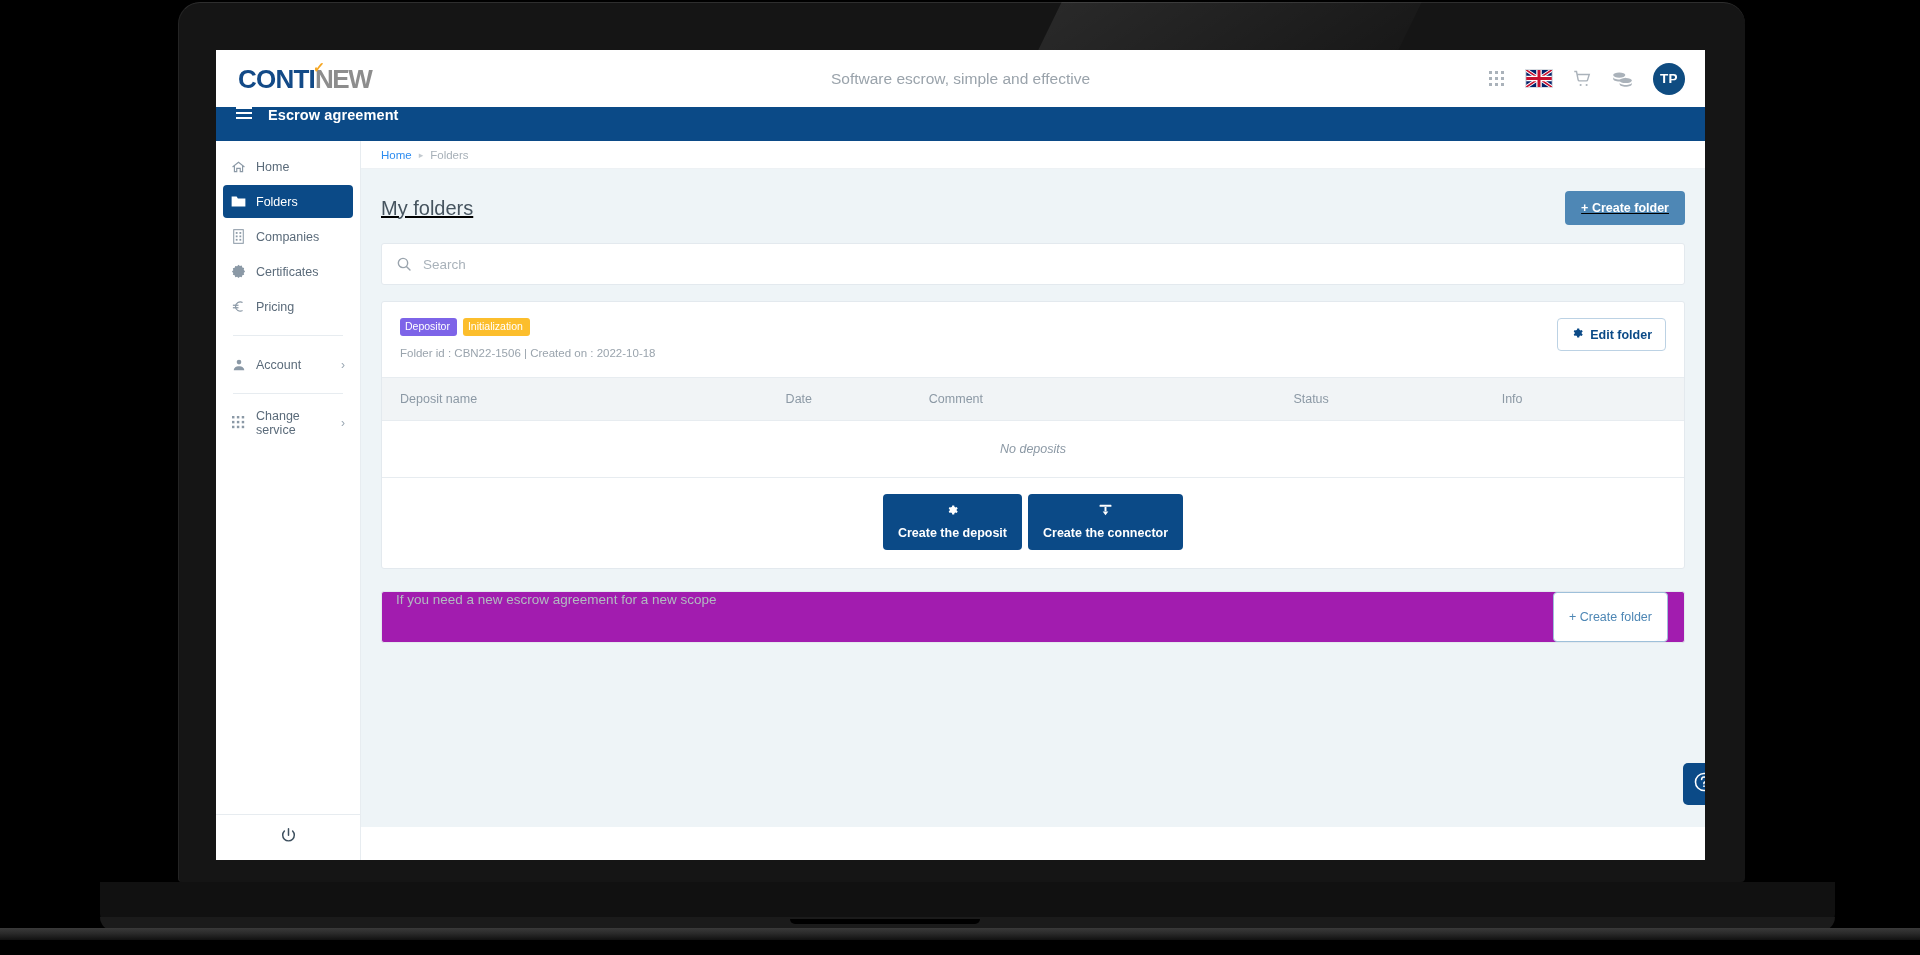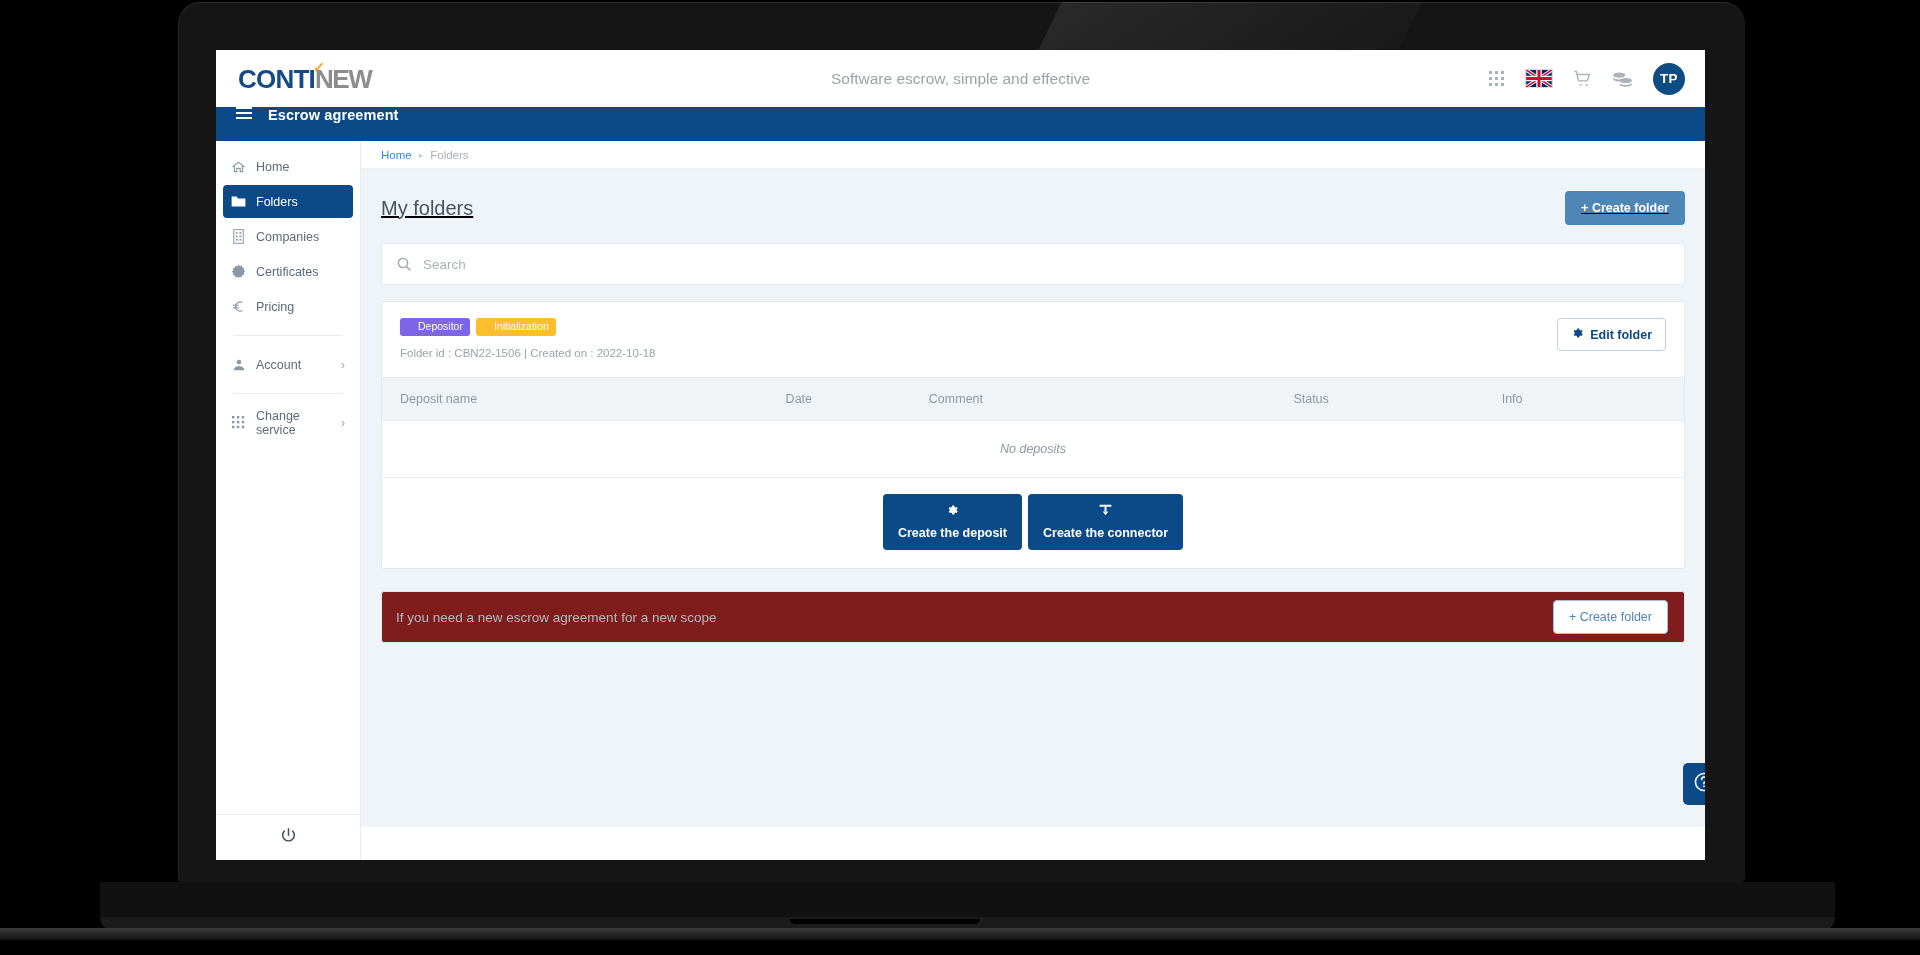--- a/index.html
+++ b/index.html
@@ -181,42 +181,42 @@
   }
   .search-input::placeholder { color: #a9b2ba; }
 
   .card { background: #fff; border: 1px solid #e3e9ee; border-radius: 3px; margin-bottom: 22px; }
   .card-head { display: flex; align-items: flex-start; padding: 16px 18px 15px 18px; }
   .folder-title { display: flex; align-items: center; gap: 9px; margin-bottom: 7px; }
   .folder-name { font-size: 16px; color: #46545f; }
   .badges { display: flex; gap: 6px; margin-bottom: 9px; }
   .badge {
     font-size: 10.5px; color: #fff; border-radius: 3px;
-    padding: 3px 7px 4px 18px; line-height: 1; font-weight: normal;
+    padding: 3px 7px 4px 5px; line-height: 1; font-weight: normal;
   }
   .badge-depositor { background: #7d64e8; }
   .badge-init { background: #fcbe2c; }
   .meta { font-size: 11.5px; color: #9aa4ad; line-height: 1.55; }
 
   table.deposits { width: 100%; border-collapse: collapse; }
   table.deposits thead th {
     background: #f1f4f6; color: #8c99a5; font-size: 12.5px; font-weight: normal;
     text-align: left; padding: 14px 0 14px 0; border-top: 1px solid #e7ecf0;
     border-bottom: 1px solid #e7ecf0;
   }
   table.deposits thead th:first-child { padding-left: 18px; }
   .empty-row td {
     text-align: center; color: #8c99a5; font-size: 12.5px; font-style: italic;
     padding: 21px 0; border-bottom: 1px solid #e7ecf0;
   }
   .card-actions { display: flex; justify-content: center; gap: 6px; padding: 16px 0 18px 0; }
 
   .cta-card {
-    background: #7f1d1d; border: 1px solid #e3e9ee; border-radius: 3px;
-    height: 52px; display: flex; align-items: center; padding: 0 16px 0 14px;
+    background: #a21caf; border: 1px solid #e3e9ee; border-radius: 3px;
+    height: 52px; display: flex; padding: 0 16px 0 14px;
   }
   .cta-text { font-size: 13.5px; color: #b2bac1; }
 
   .help-fab {
     position: absolute; right: -20px; bottom: 22px;
     width: 42px; height: 42px; background: #0b4a87;
     border-radius: 5px; display: flex; align-items: center; justify-content: center;
     color: #fff; cursor: pointer;
   }
   .white-strip { height: 33px; background: #ffffff; flex: 0 0 33px; }

